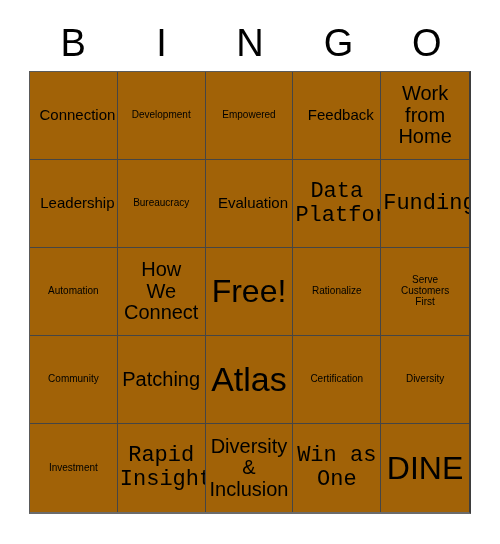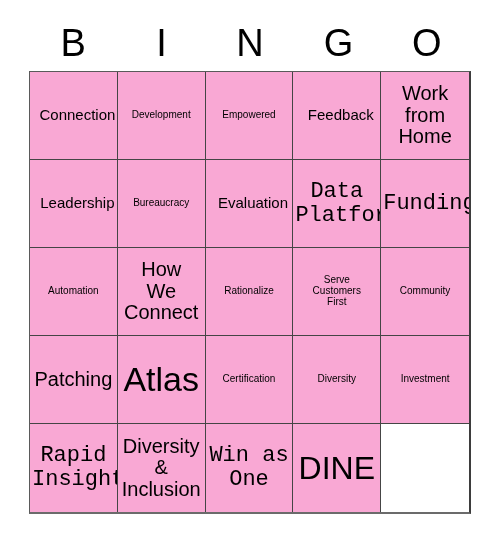--- a/index.html
+++ b/index.html
@@ -65,21 +65,21 @@
   .cell {
     box-sizing: border-box;
     border-right: 1px solid #454545;
     border-bottom: 1px solid #454545;
     display: flex;
     align-items: center;
     justify-content: center;
     text-align: center;
     padding: 1px 2px;
     overflow: hidden;
-    background: #f9a8d4;
+    background: #a16207;
   }
   .cell:nth-child(5n) { border-right: none; }
   .cell:nth-child(n+21) { border-bottom: none; }
 
   .cell-text {
     display: block;
     width: 100%;
     line-height: 1.08;
     white-space: pre-line;
     color: #000000;
@@ -146,20 +146,23 @@
 
     <div class="cell">
         <span class="cell-text sz-sm">Automation</span>
       </div>
     <div class="cell">
         <span class="cell-text sz-lg">How
 We
 Connect</span>
       </div>
     <div class="cell">
+        <span class="cell-text sz-xxl">Free!</span>
+      </div>
+    <div class="cell">
         <span class="cell-text sz-sm">Rationalize</span>
       </div>
     <div class="cell">
         <span class="cell-text sz-sm">Serve
 Customers
 First</span>
       </div>
 
     <div class="cell">
         <span class="cell-text sz-sm">Community</span>

